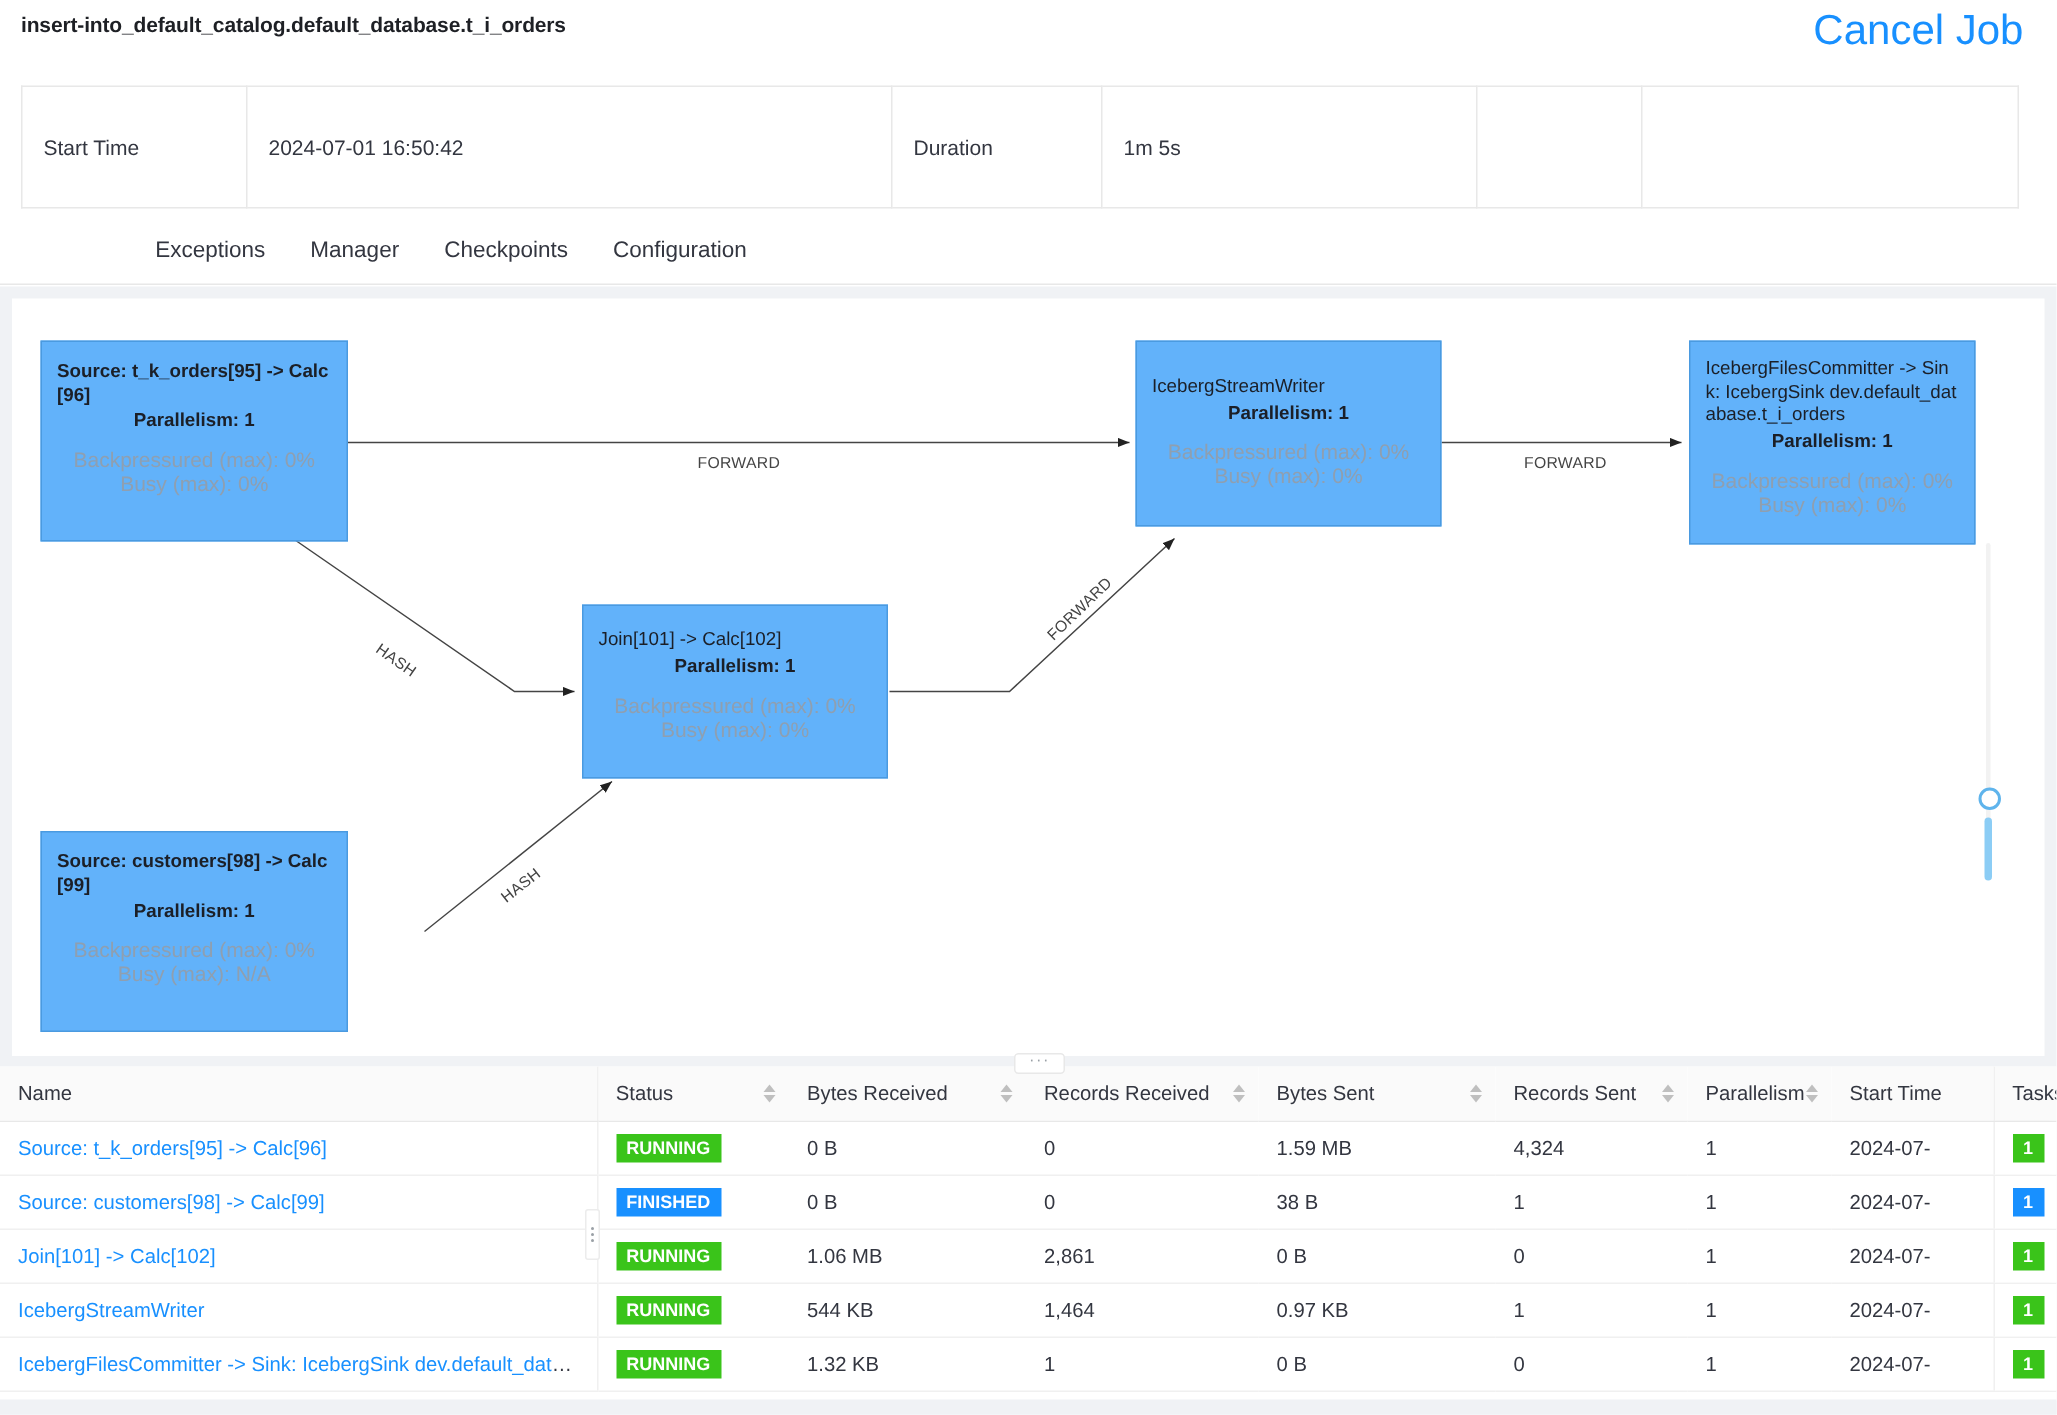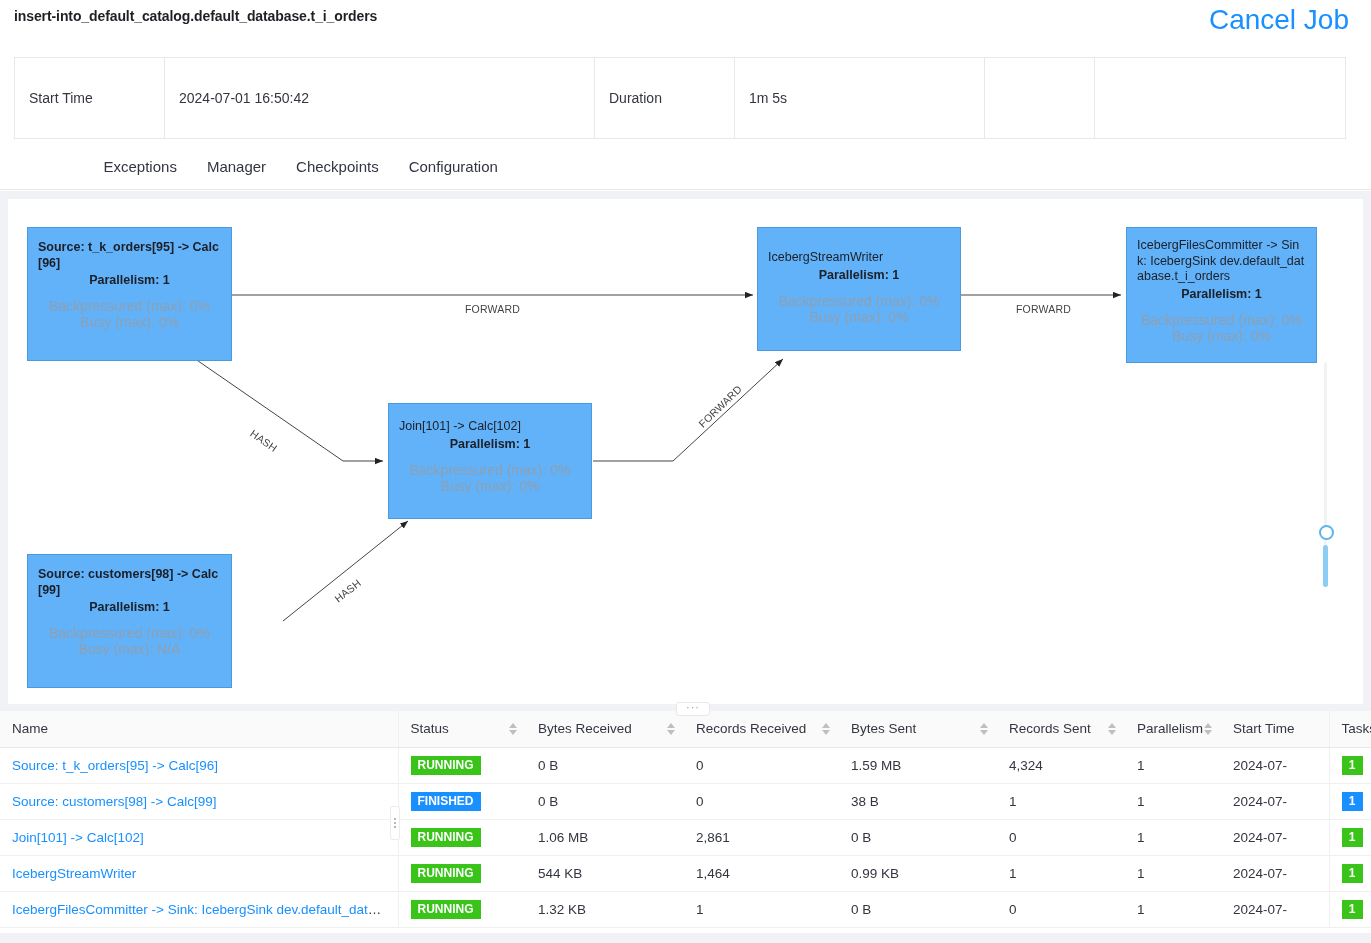--- a/index.html
+++ b/index.html
@@ -388,21 +388,21 @@
         <td>0</td>
         <td>1</td>
         <td>2024-07-</td>
         <td class="tasks-col"><span class="badge-sm b-green">1</span></td>
       </tr>
       <tr>
         <td class="name-cell"><a>IcebergStreamWriter</a></td>
         <td class="sep"><span class="badge b-green">RUNNING</span></td>
         <td>544 KB</td>
         <td>1,464</td>
-        <td>0.99 KB</td>
+        <td>0.97 KB</td>
         <td>1</td>
         <td>1</td>
         <td>2024-07-</td>
         <td class="tasks-col"><span class="badge-sm b-green">1</span></td>
       </tr>
       <tr>
         <td class="name-cell"><a>IcebergFilesCommitter -&gt; Sink: IcebergSink dev.default_database.t...</a></td>
         <td class="sep"><span class="badge b-green">RUNNING</span></td>
         <td>1.32 KB</td>
         <td>1</td>

